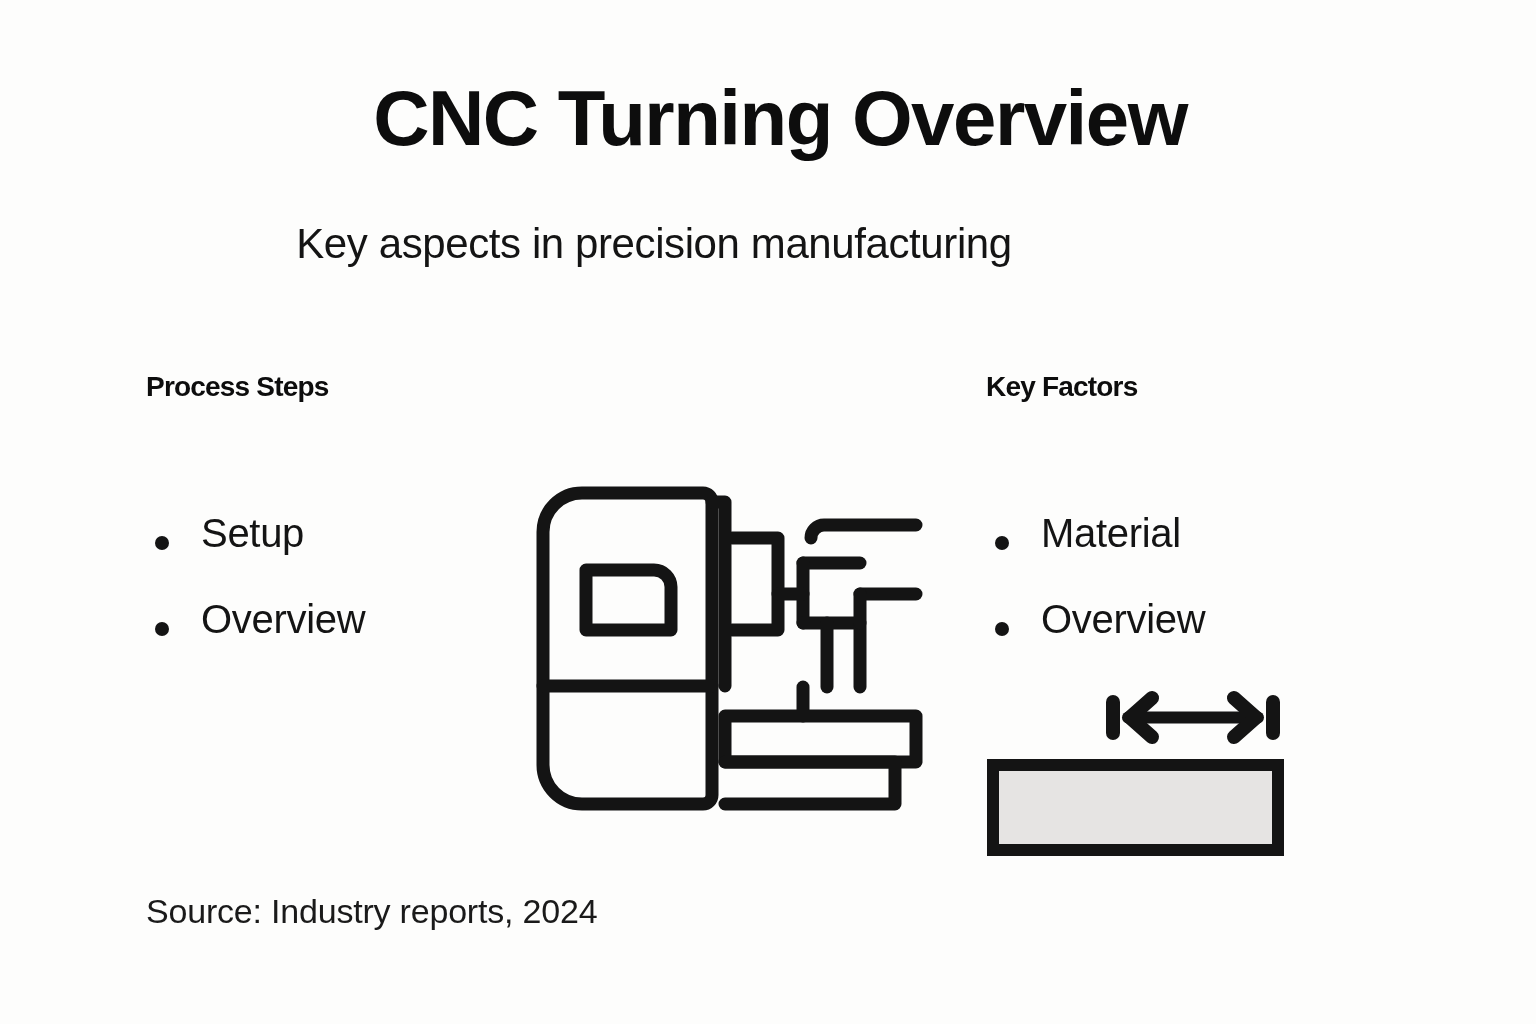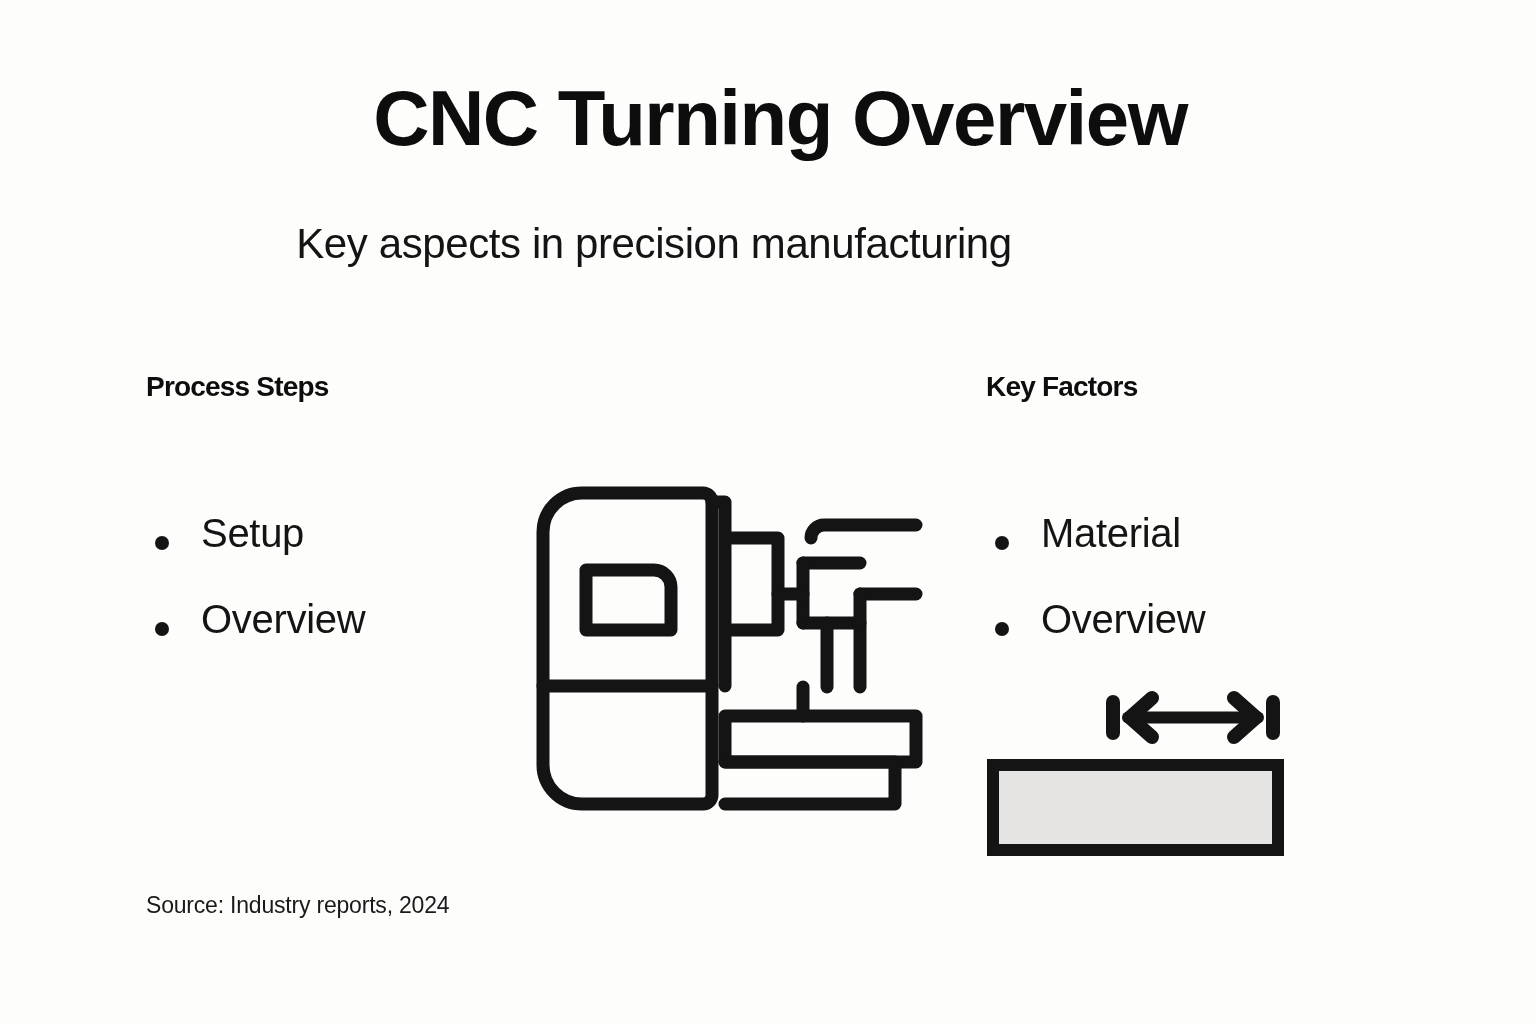--- a/index.html
+++ b/index.html
@@ -96,21 +96,21 @@
     margin-right: 32px;
     margin-left: 9px;
   }
   .bullet-text { line-height: 1.0; }
 
   
   .source {
     position: absolute;
     left: 146px;
     top: 892px;
-    font-size: 23px;
+    font-size: 34px;
     letter-spacing: -0.2px;
     color: #1a1a1a;
     white-space: nowrap;
   }
 
   
   .lathe-figure {
     position: absolute;
     left: 520px;
     top: 470px;

